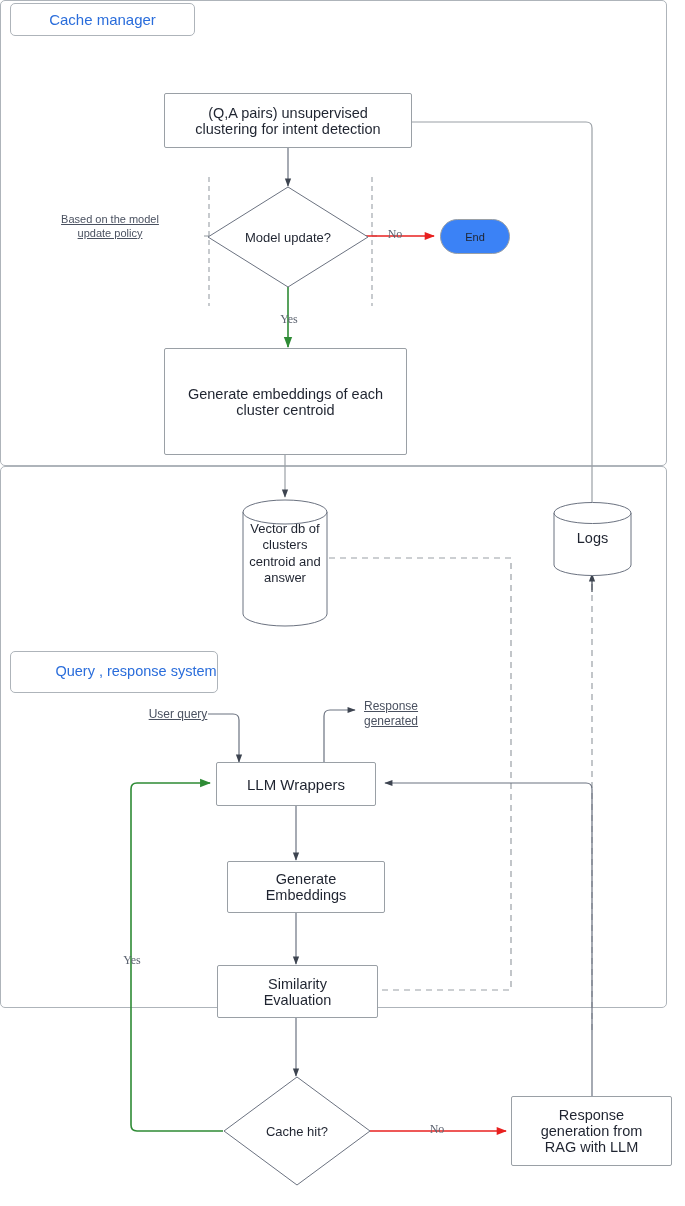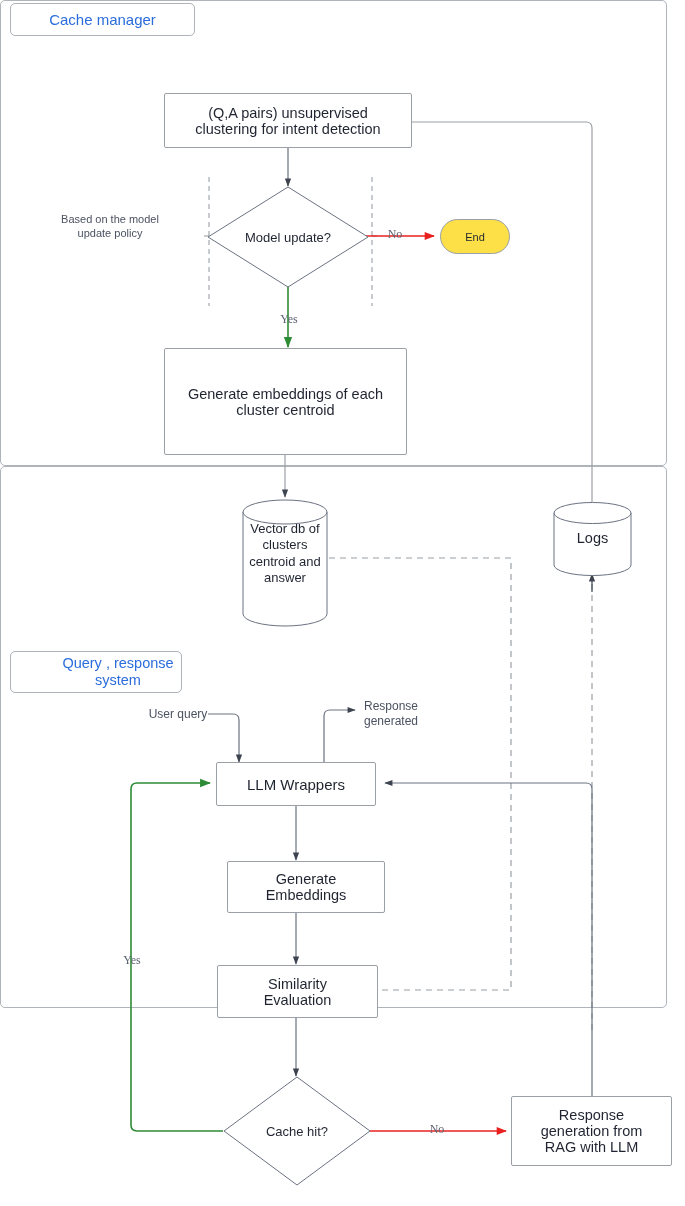--- a/index.html
+++ b/index.html
@@ -51,21 +51,21 @@
     color:#2a6ddb;
     display:flex;
     align-items:center;
     justify-content:center;
     text-align:center;
     line-height:1.18;
   }
   .pill{
     border:1px solid #9aa0a6;
     border-radius:999px;
-    background:#fde047;
+    background:#3b82f6;
   }
 
   
   .diamond{
     position:absolute;
     display:flex;
     align-items:center;
     justify-content:center;
   }
   .diamond .dshape{
@@ -96,20 +96,21 @@
     z-index:2;
   }
 
   
   .flabel{
     position:absolute;
     color:#4a5160;
     text-align:center;
     line-height:1.24;
     white-space:pre-line;
+    text-decoration:underline;
   }
   .edgelabel{
     position:absolute;
     color:#5c6370;
     text-align:center;
     white-space:nowrap;
   }
 
   .t14{font-size:14.5px;}
   .t13{font-size:13px;}
@@ -181,21 +182,21 @@
       <path d="M592,1096 L592,789 Q592,783 586,783 L385,783" stroke="#6b7280" stroke-width="1.2" marker-end="url(#arrGray)"></path>
     </g>
   </svg>
 
   <div class="container" style="left:10px;top:14px;width:665px;height:464px;"></div>
 
   <div class="swimlane-label t15" style="left:10px;top:3px;width:185px;height:33px;">Cache manager</div>
 
   <div class="container" style="left:10px;top:656px;width:665px;height:540px;"></div>
 
-  <div class="swimlane-label t14" style="left:10px;top:651px;width:172px;height:42px;padding-left:44px;">Query , response
+  <div class="swimlane-label t14" style="left:10px;top:651px;width:208px;height:42px;padding-left:44px;">Query , response
 system</div>
 
   <div class="node rect t14" style="left:164px;top:93px;width:248px;height:55px;padding:0 12px;white-space:pre-line;">(Q,A pairs) unsupervised
 clustering for intent detection</div>
 
   <div class="diamond" style="left:207px;top:186px;width:162px;height:102px;">
     <svg class="dshape" viewBox="0 0 162 102" xmlns="http://www.w3.org/2000/svg">
       <polygon points="81,1 161,51 81,101 1,51" fill="#ffffff" stroke="#6b7280" stroke-width="1"></polygon>
     </svg>
     <span class="dtext t13">Model update?</span>

